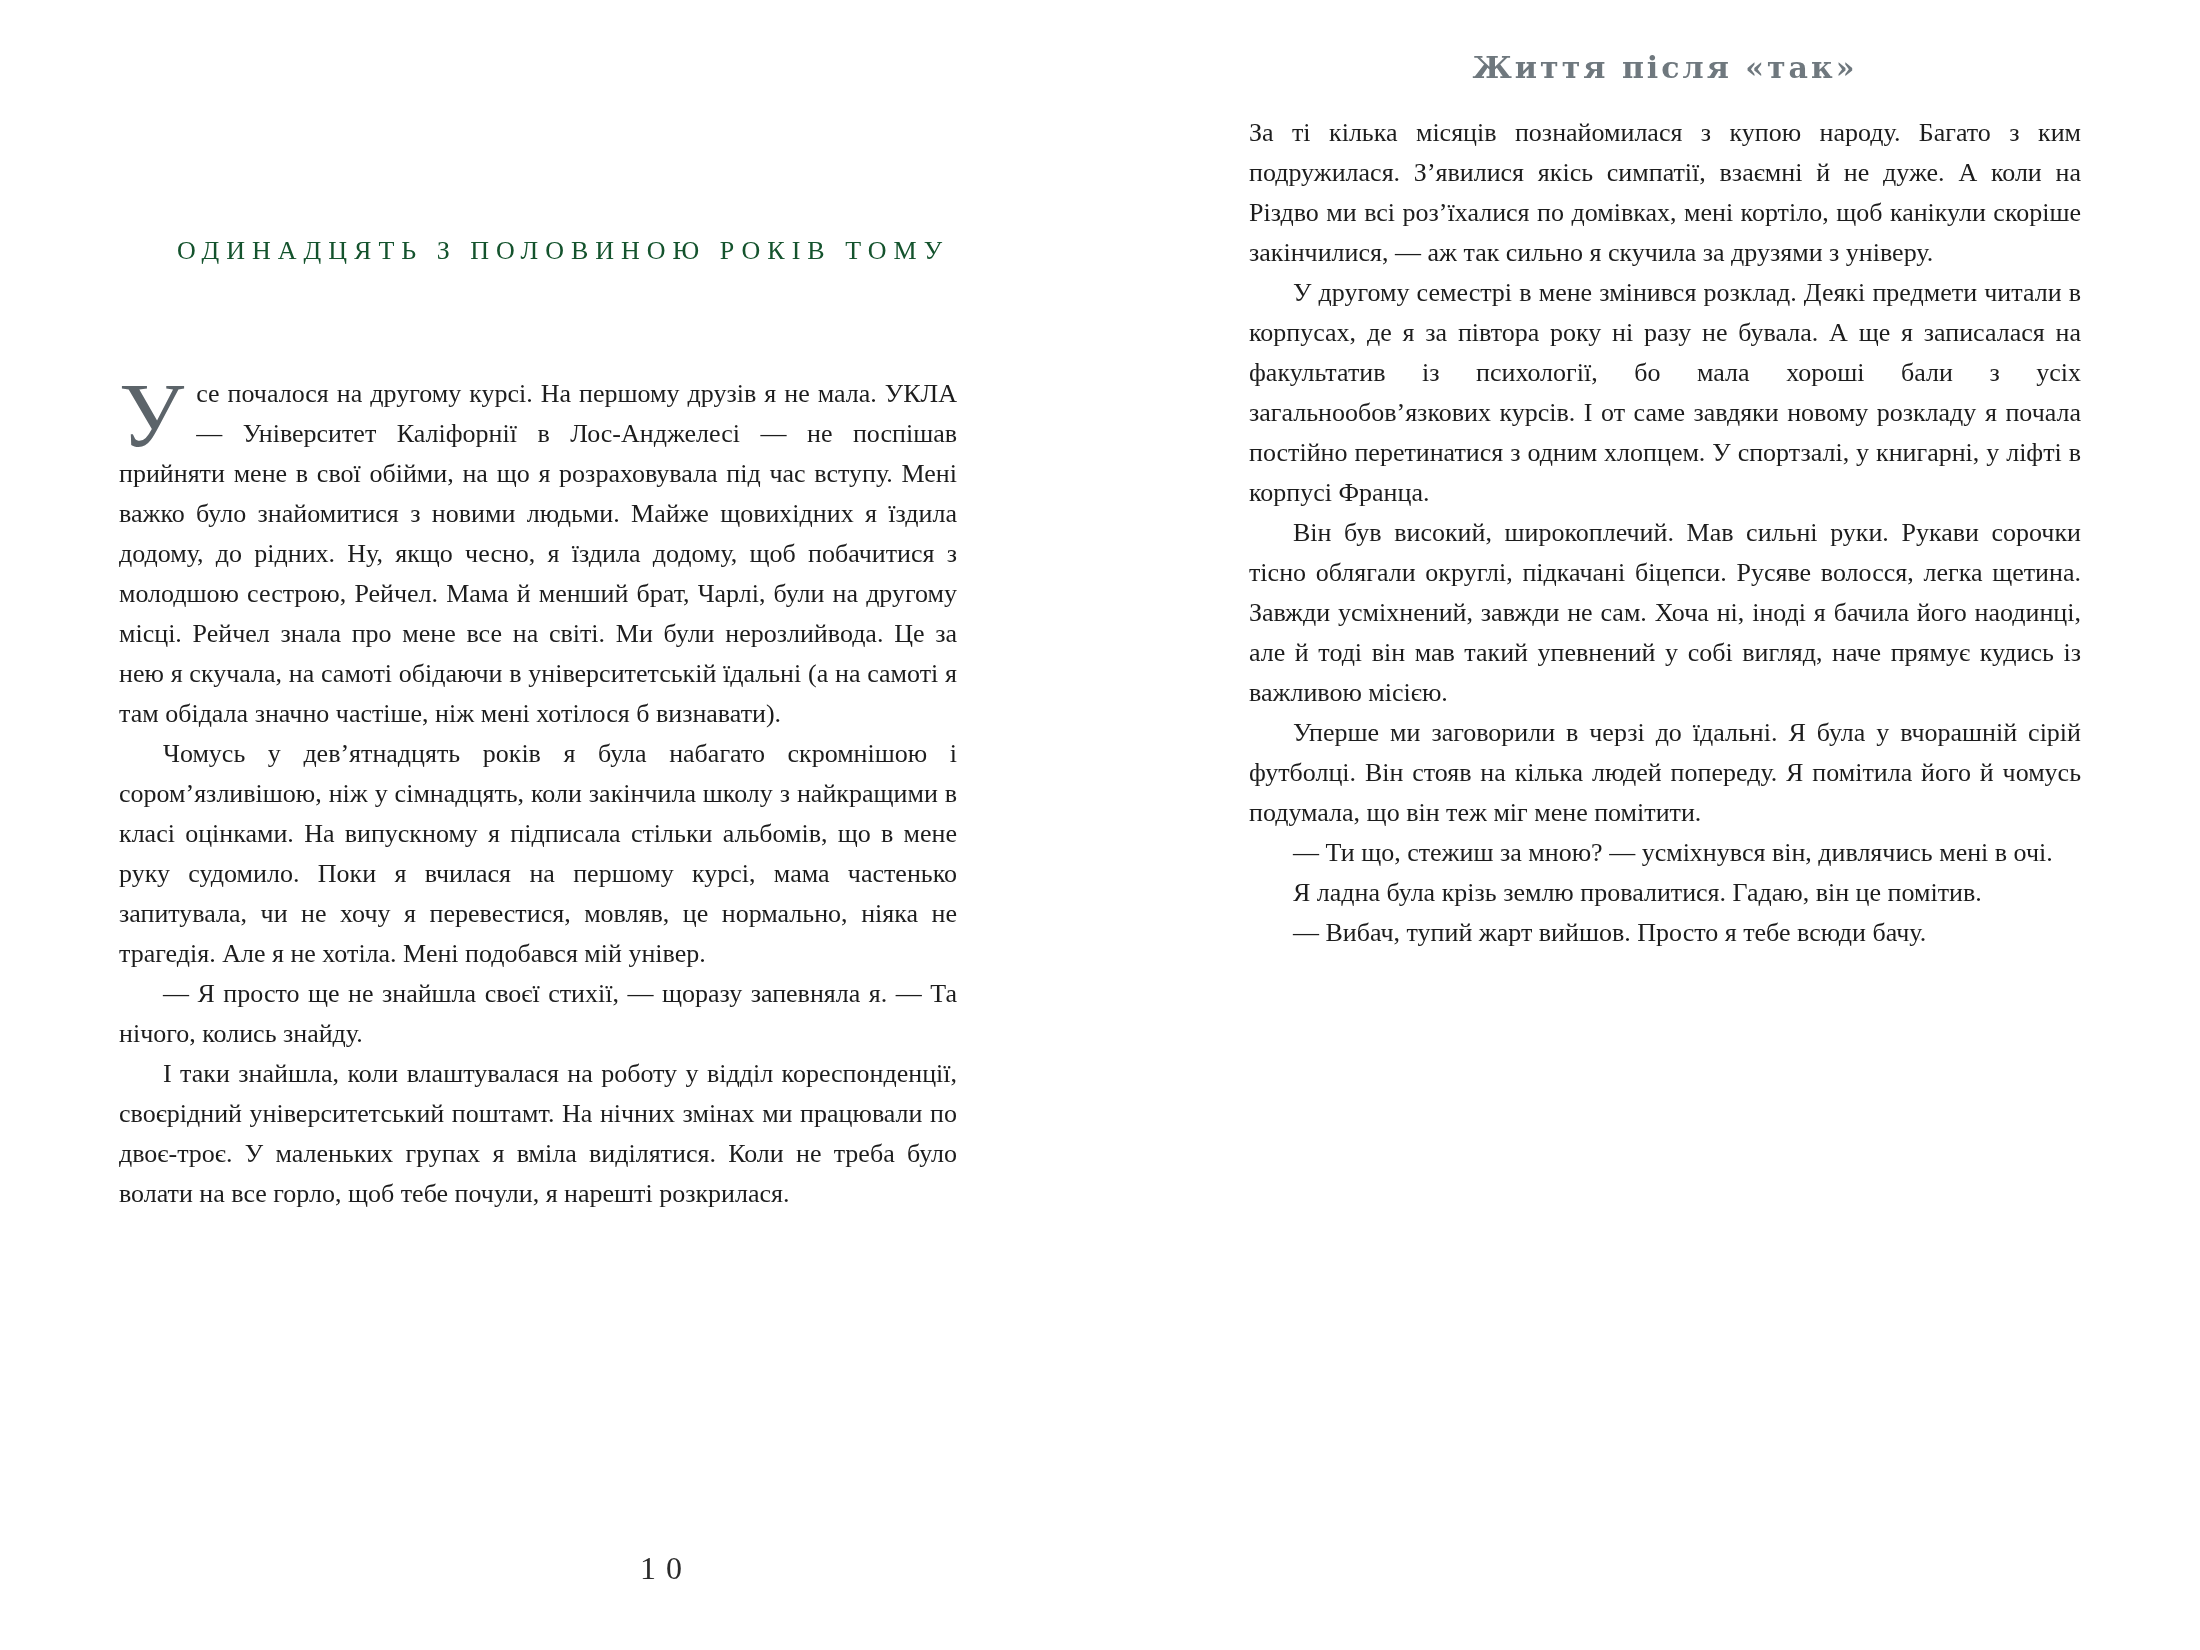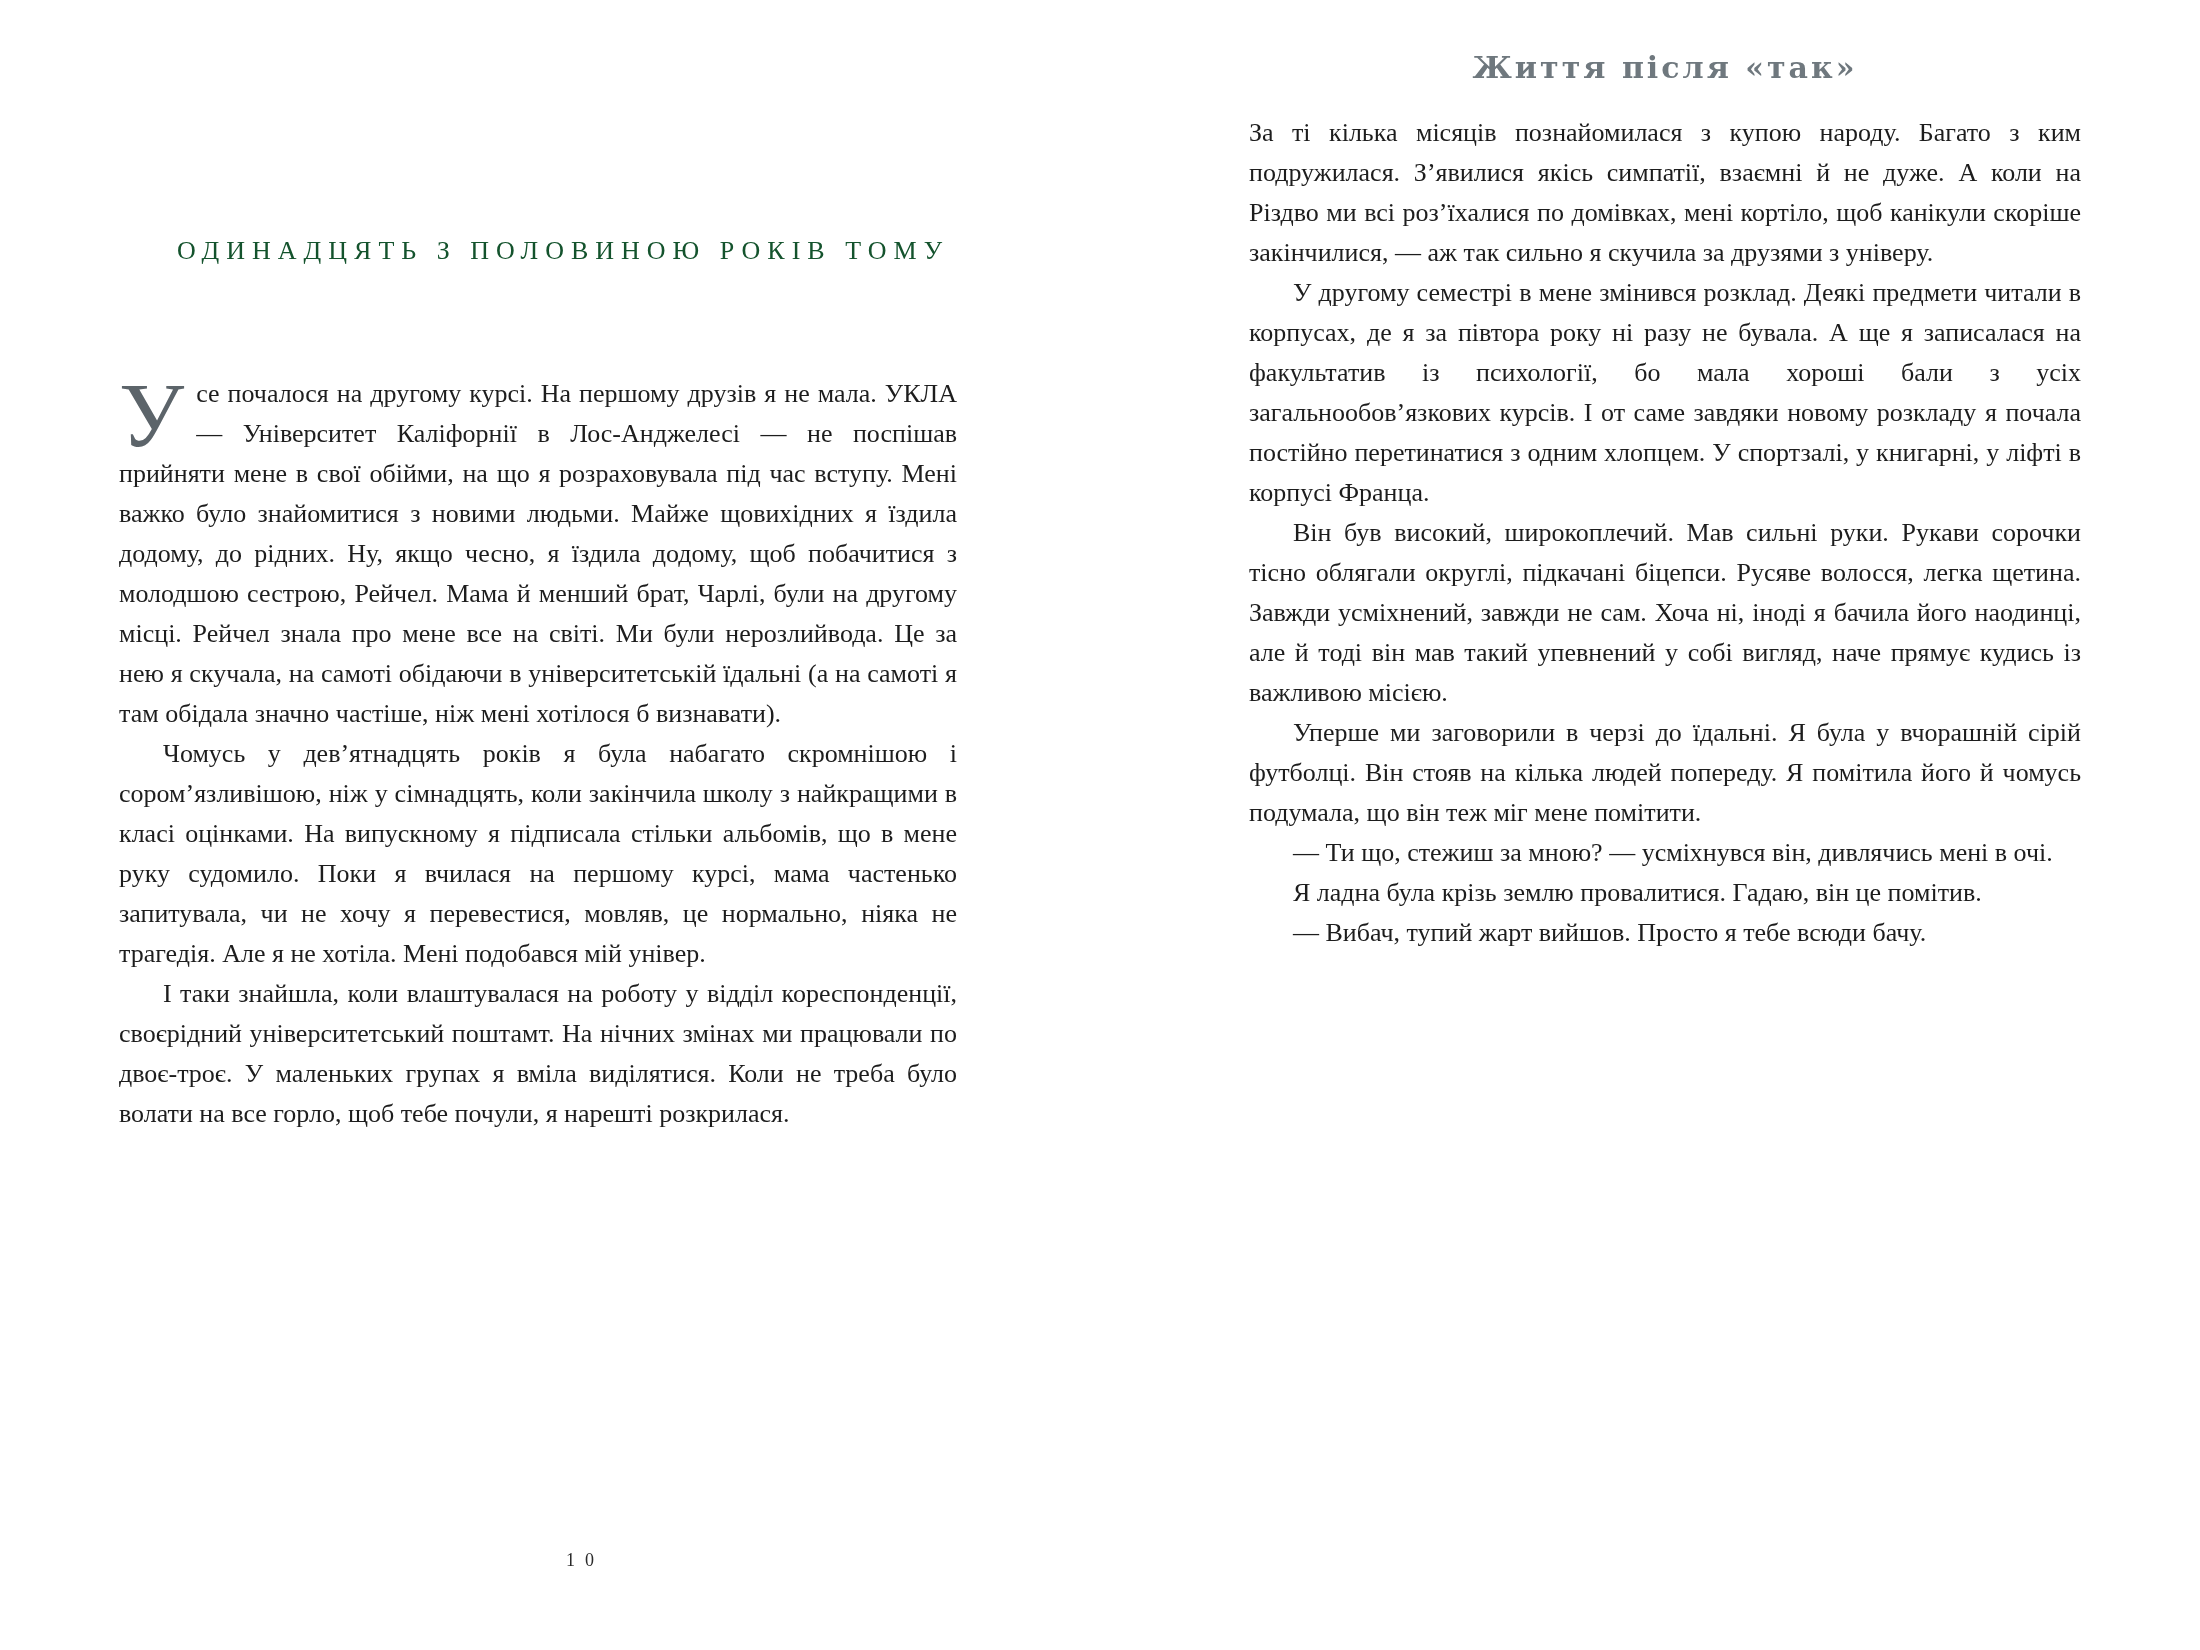--- a/index.html
+++ b/index.html
@@ -88,38 +88,40 @@
     font-size: 30px;
     letter-spacing: 3px;
     color: #6f787e;
   }
 
   
   .page-number {
     position: absolute;
     top: 1550px;
     width: 200px;
-    font-size: 18px;
+    text-align: center;
+    font-size: 32px;
     letter-spacing: 10px;
     padding-left: 10px; 
     color: #2a2a2a;
   }
   #page-number-left  { left: 437px; }
 </style>
 </head>
 <body>
 
 <div id="spread">
 
   <div id="left-col">
     <div class="chapter-heading">ОДИНАДЦЯТЬ З ПОЛОВИНОЮ РОКІВ ТОМУ</div>
 
     <div class="body-block-left">
       <p class="para no-indent"><span class="dropcap">У</span><span>се почалося на другому курсі. На першому друзів я не мала. УКЛА — Університет Каліфорнії в Лос-Анджелесі — не поспішав прийняти мене в свої обійми, на що я розраховувала під час вступу. Мені важко було знайомитися з новими людьми. Майже щовихідних я їздила додому, до рідних. Ну, якщо чесно, я їздила додому, щоб побачитися з молодшою сестрою, Рейчел. Мама й менший брат, Чарлі, були на другому місці. Рейчел знала про мене все на світі. Ми були нерозлийвода. Це за нею я скучала, на самоті обідаючи в університетській їдальні (а на самоті я там обідала значно частіше, ніж мені хотілося б визнавати).</span></p>
       <p class="para">Чомусь у дев’ятнадцять років я була набагато скромнішою і сором’язливішою, ніж у сімнадцять, коли закінчила школу з найкращими в класі оцінками. На випускному я підписала стільки альбомів, що в мене руку судомило. Поки я вчилася на першому курсі, мама частенько запитувала, чи не хочу я перевестися, мовляв, це нормально, ніяка не трагедія. Але я не хотіла. Мені подобався мій універ.</p>
+      <p class="para">— Я просто ще не знайшла своєї стихії, — щоразу запевняла я. — Та нічого, колись знайду.</p>
       <p class="para">І таки знайшла, коли влаштувалася на роботу у відділ кореспонденції, своєрідний університетський поштамт. На нічних змінах ми працювали по двоє-троє. У маленьких групах я вміла виділятися. Коли не треба було волати на все горло, щоб тебе почули, я нарешті розкрилася.</p>
     </div>
 
     <div class="page-number" id="page-number-left">10</div>
   </div>
 
   <div id="right-col">
     <div class="running-header">Життя після «так»</div>
 
     <div class="body-block-right">

